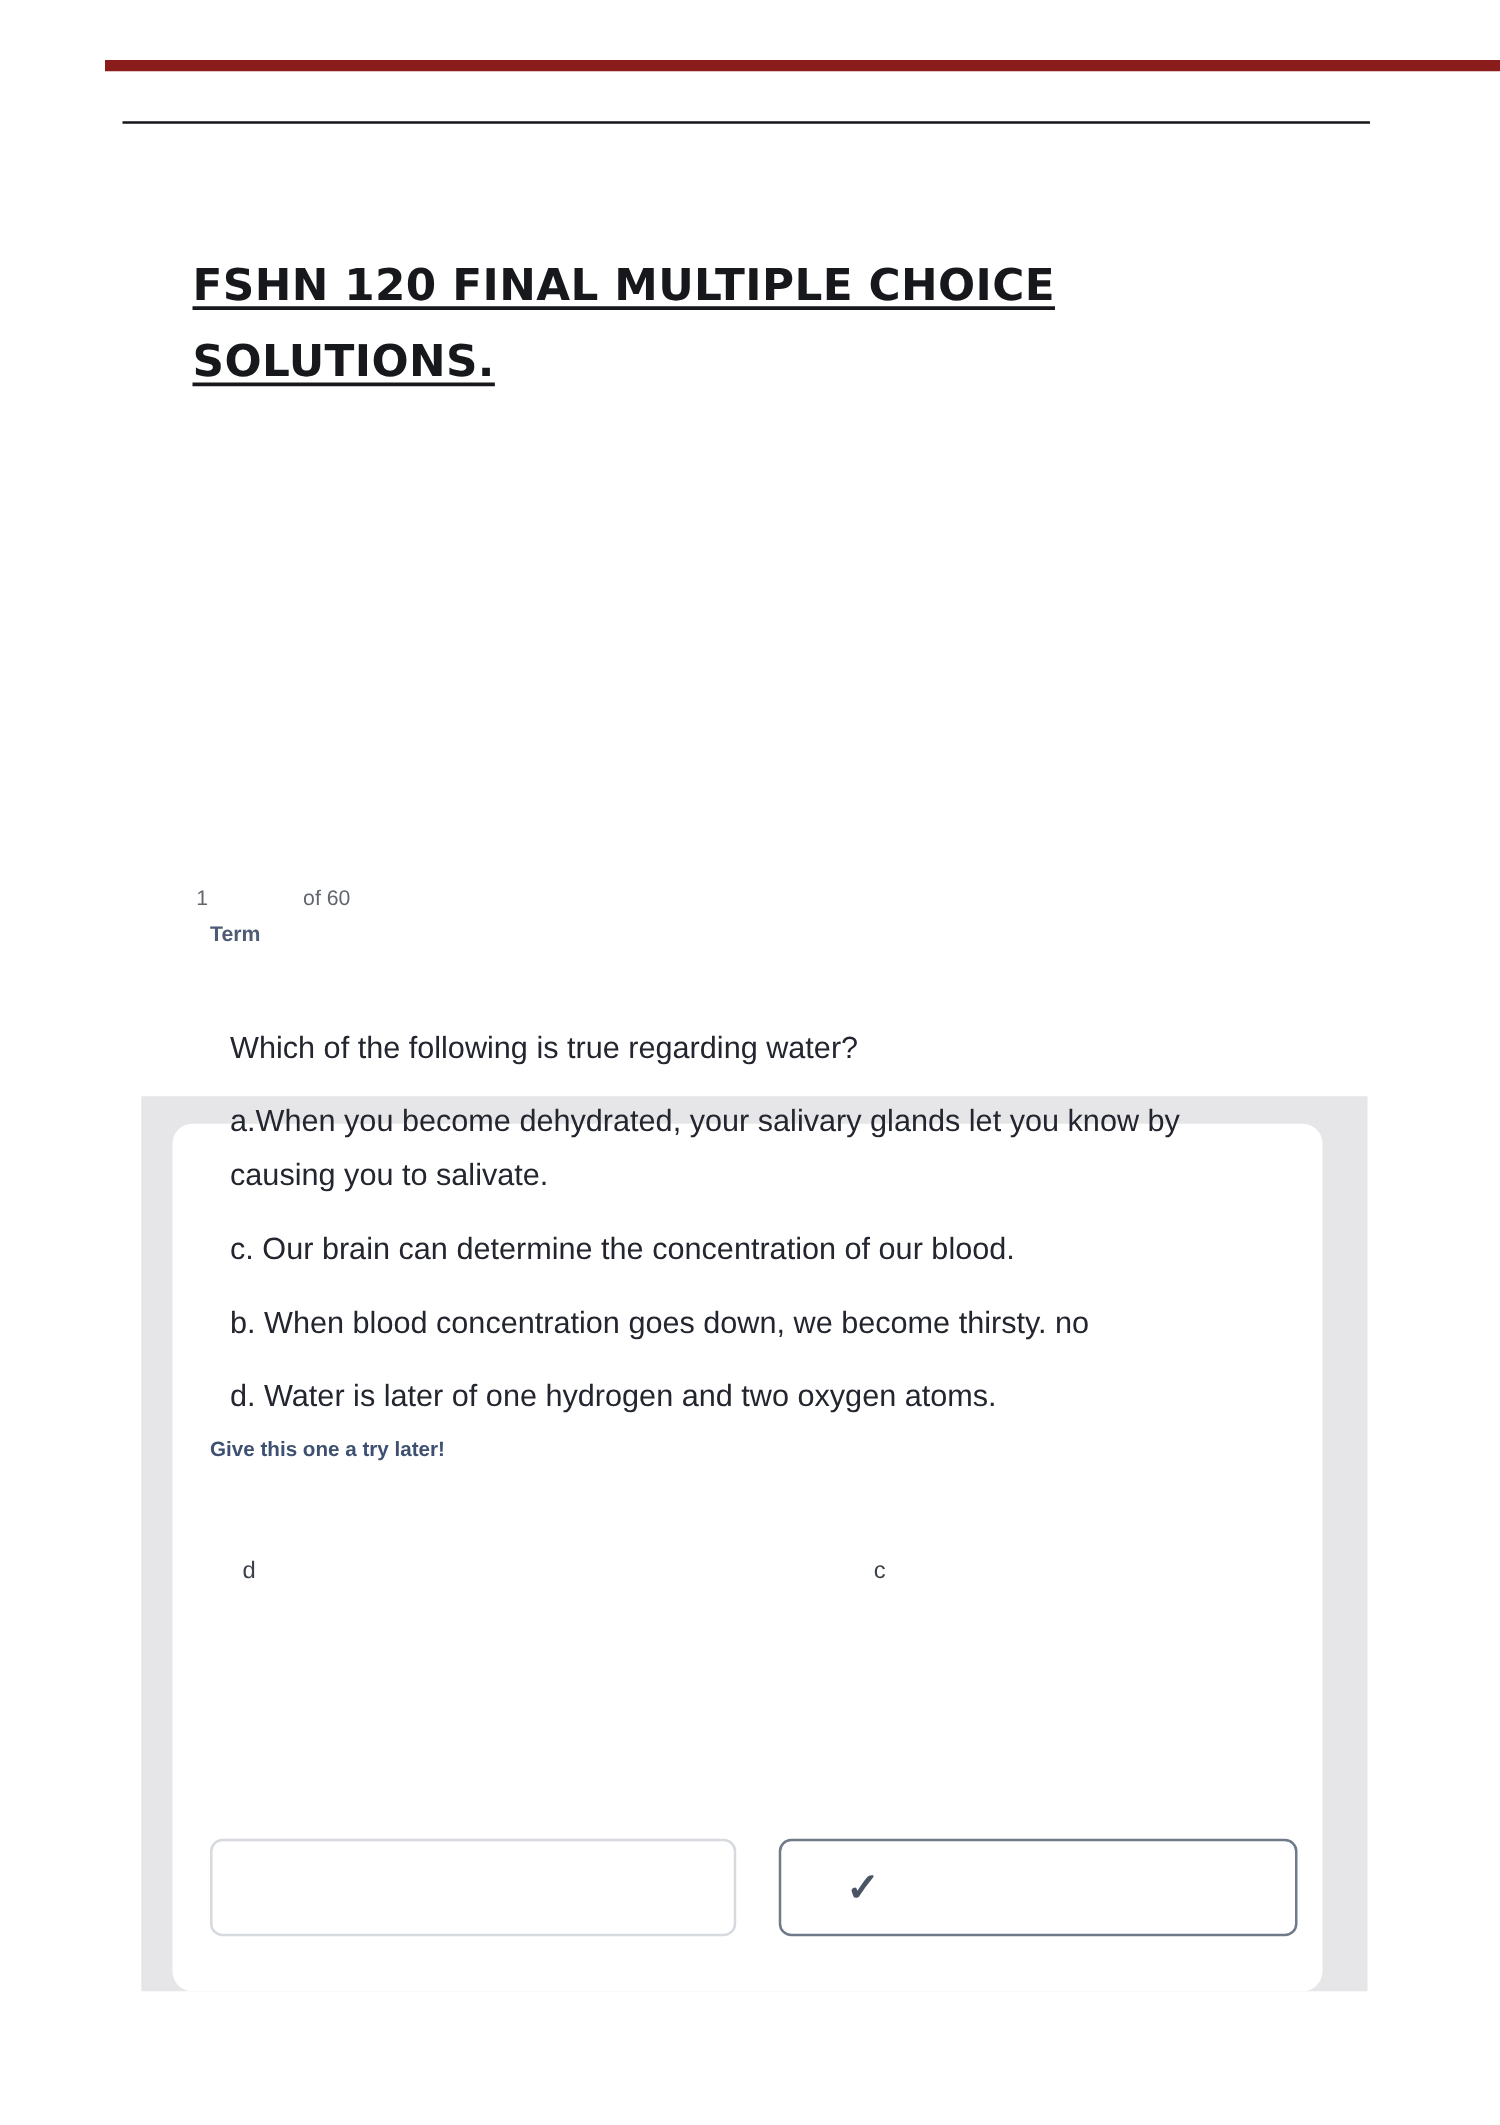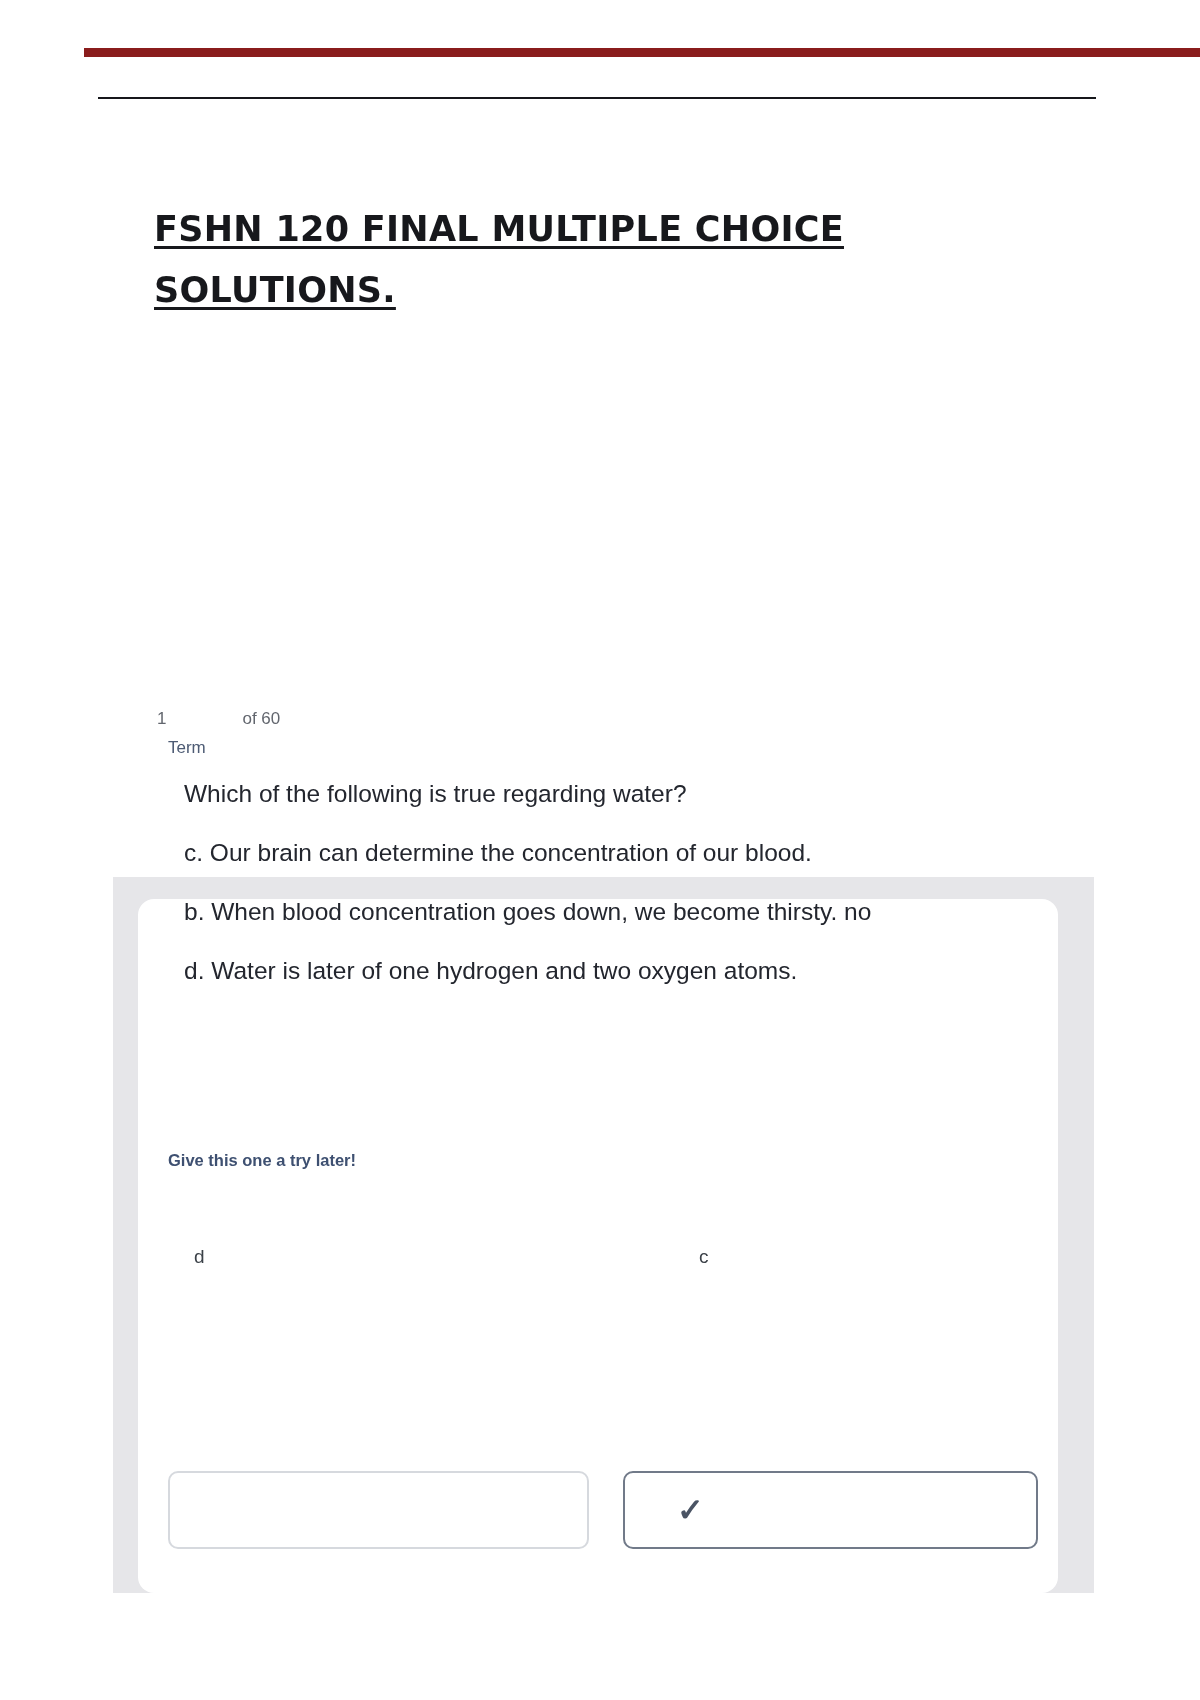--- a/index.html
+++ b/index.html
@@ -61,21 +61,21 @@
     gap: 44px;
     font-size: 17px;
     color: #62666e;
   }
 
   .term-label {
     position: absolute;
     left: 120px;
     top: 690px;
     font-size: 17px;
-    font-weight: 400;
+    font-weight: 700;
     color: #4d5b74;
     z-index: 3;
   }
 
   .flashcard-panel {
     position: absolute;
     left: 65px;
     top: 829px;
     width: 981px;
     height: 716px;
@@ -89,21 +89,21 @@
     width: 920px;
     height: 694px;
     background: #ffffff;
     border-radius: 16px;
     z-index: 1;
   }
 
   .question-block {
     position: absolute;
     left: 120px;
-    top: 708px;
+    top: 753px;
     width: 872px;
     font-size: 24.5px;
     line-height: 43px;
     color: #23262e;
     z-index: 2;
   }
 
   .hint-text {
     position: absolute;
     left: 120px;
@@ -169,20 +169,21 @@
   <span>of 60</span>
 </div>
 
 <div class="term-label">Term</div>
 
 <div class="flashcard-panel"></div>
 <div class="flashcard-card"></div>
 
 <div class="question-block">
   <div>Which of the following is true regarding water?</div>
+  <div>a.When you become dehydrated, your salivary glands let you know by causing you to salivate.</div>
   <div>c. Our brain can determine the concentration of our blood.</div>
   <div>b. When blood concentration goes down, we become thirsty. no</div>
   <div>d. Water is later of one hydrogen and two oxygen atoms.</div>
 </div>
 
 <div class="hint-text">Give this one a try later!</div>
 
 <div class="answer-letter left">d</div>
 <div class="answer-letter right">c</div>
 

